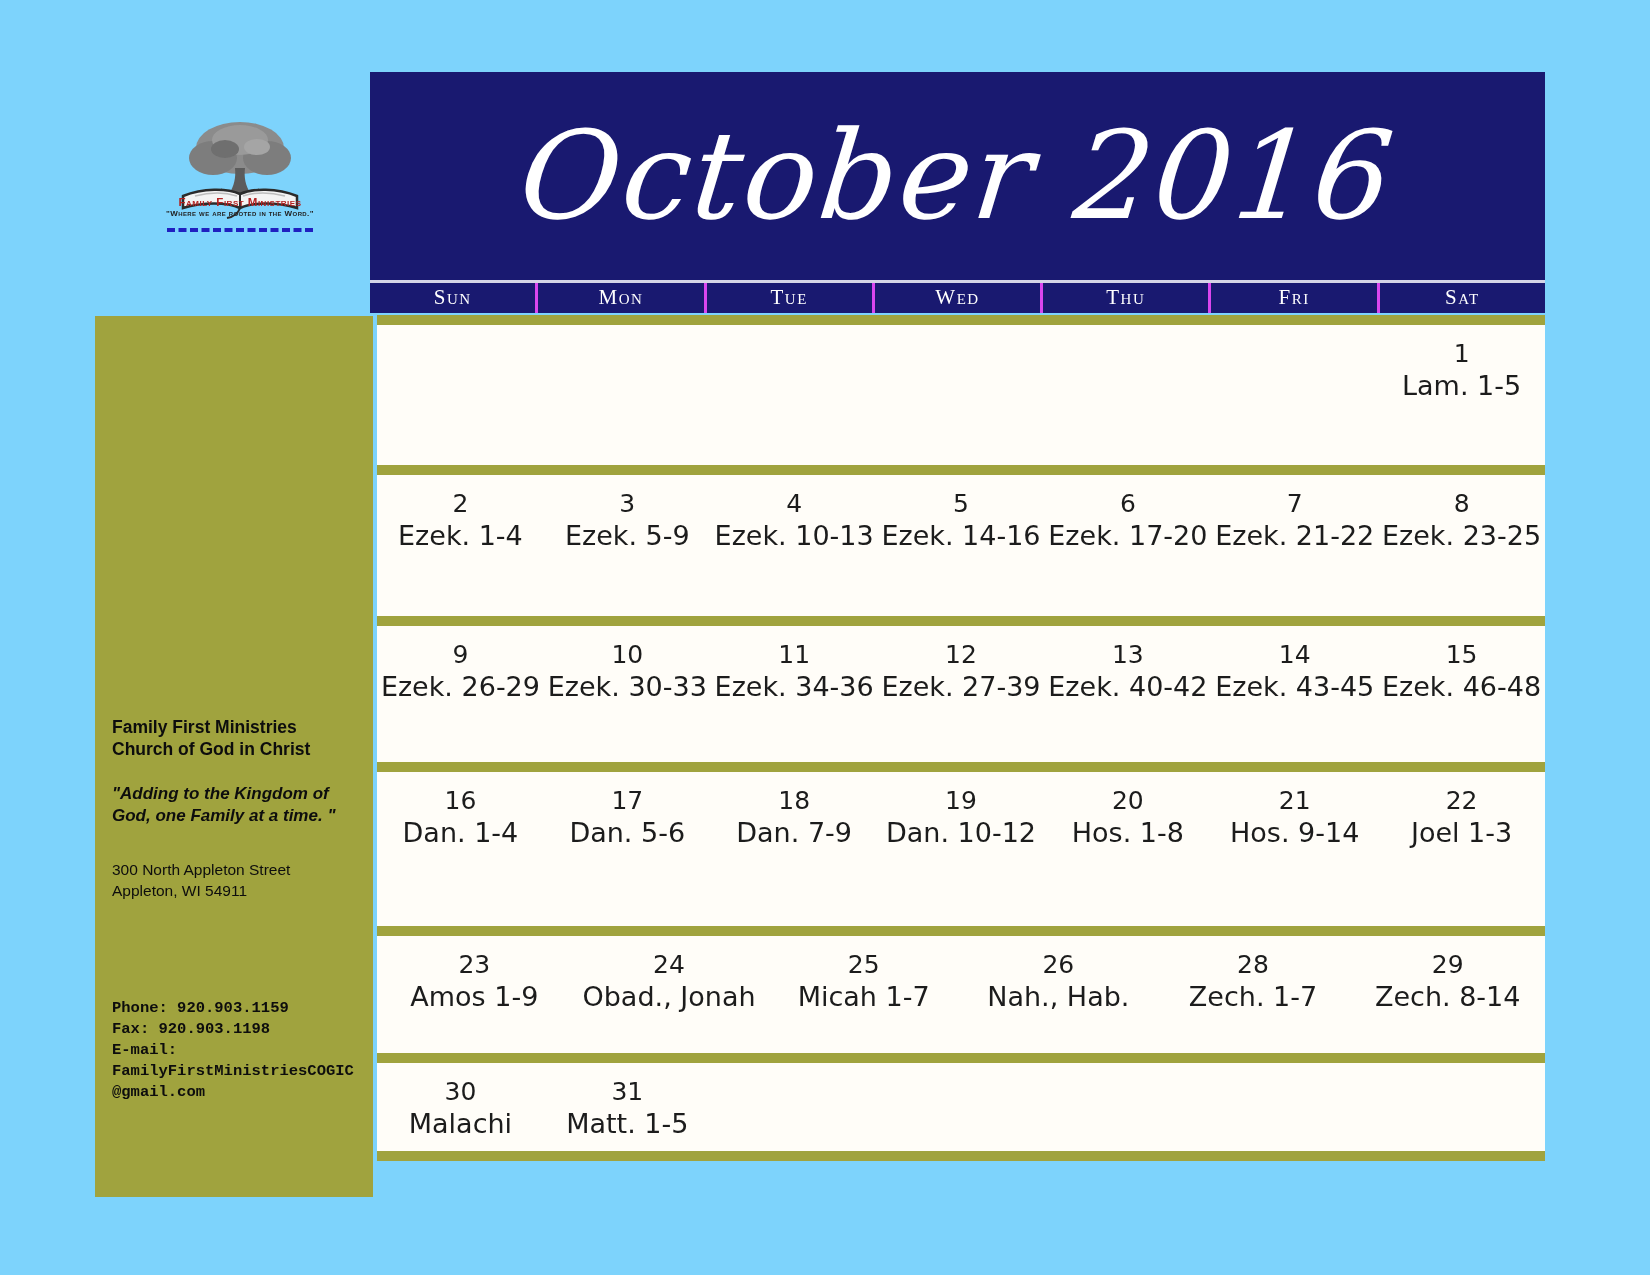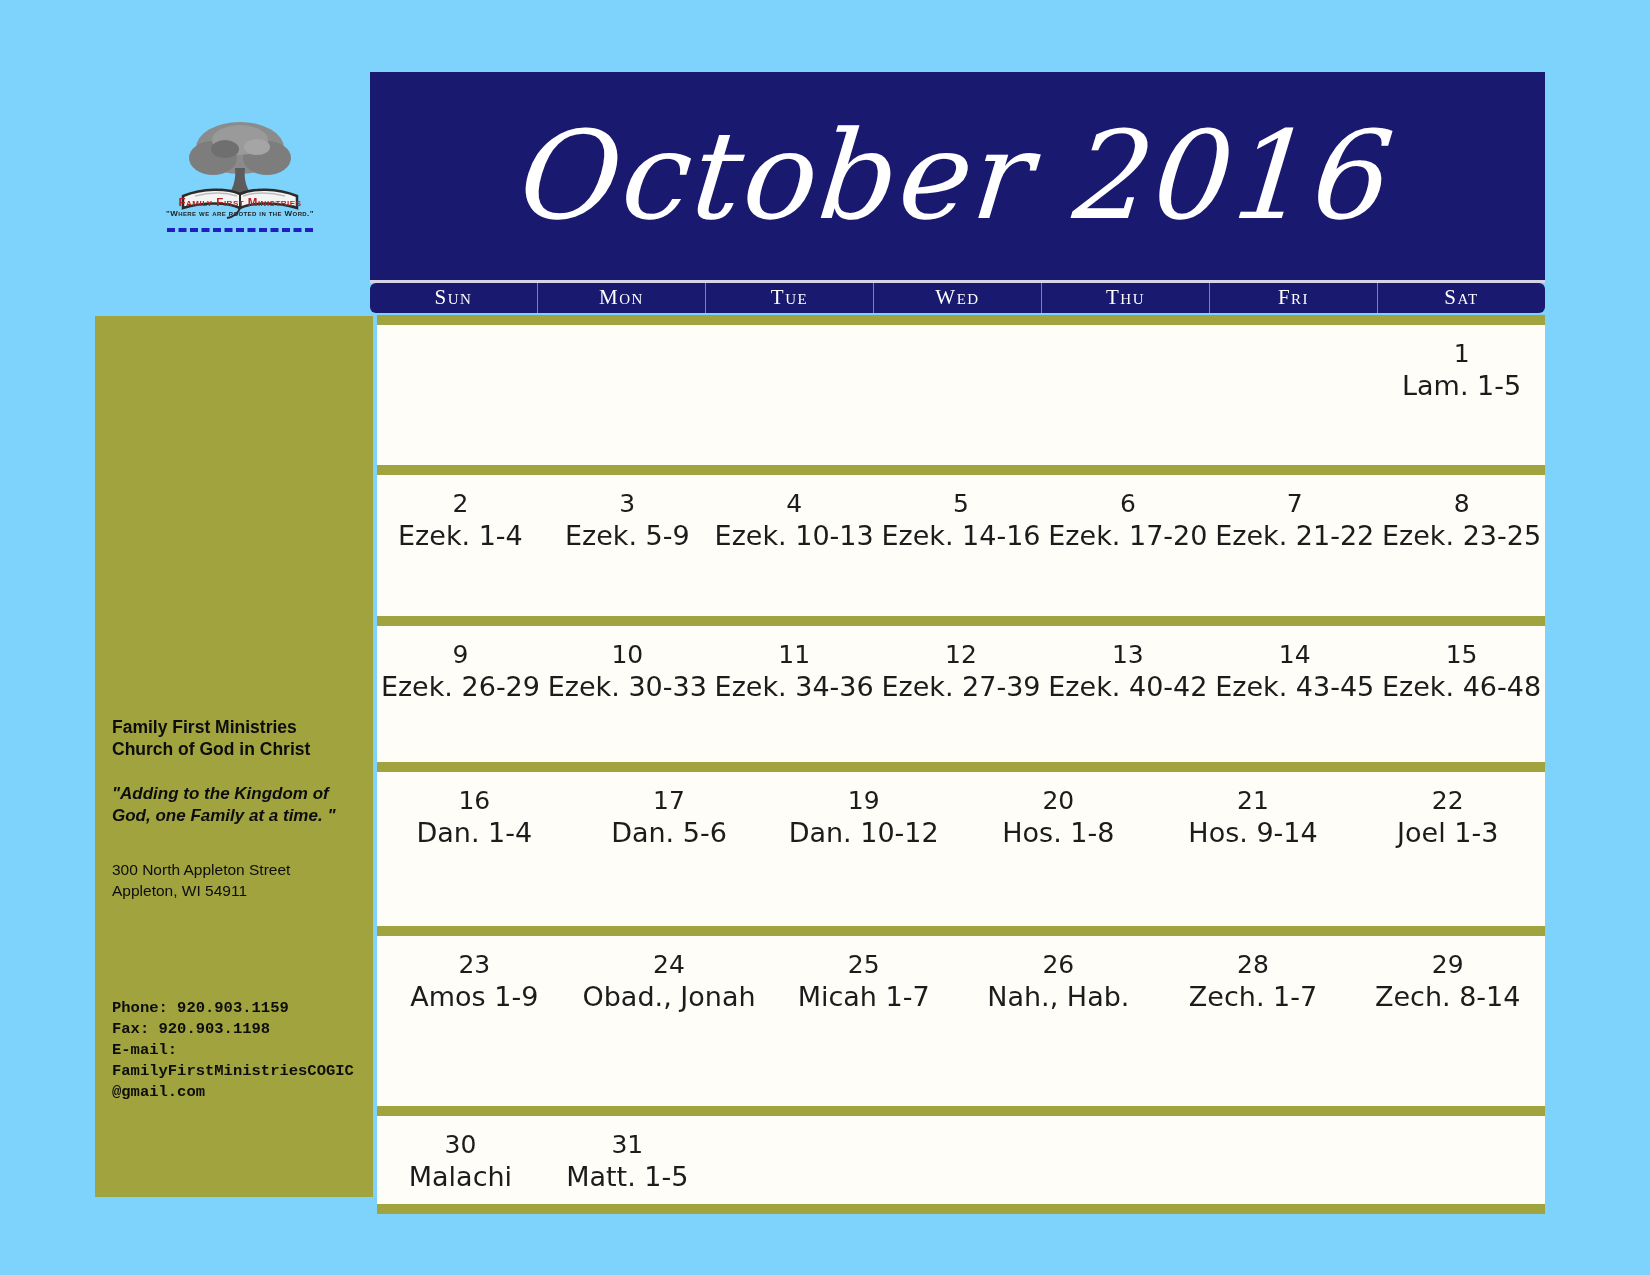--- a/index.html
+++ b/index.html
@@ -30,26 +30,26 @@
   #banner .title {
     font-family:"DejaVu Serif", serif; font-style:italic; font-weight:normal;
     font-size:122px; line-height:208px; text-align:center;
     transform:skewX(-6deg); letter-spacing:2px;
   }
   #band-line {
     position:absolute; left:370px; top:280px; width:1175px; height:3px; background:#d4d4e6;
   }
   #dayband {
     position:absolute; left:370px; top:283px; width:1175px; height:30px;
-    background:#191970; display:flex;border-radius:6px;
+    background:#191970; display:flex;
   }
   .day-header {
     flex:1; color:#ffffff; text-align:center; line-height:29px;
     font-family:"Liberation Serif", serif; font-variant:small-caps;
-    font-size:21px; letter-spacing:1.5px; border-left:1px solid #d946ef;
+    font-size:21px; letter-spacing:1.5px; border-left:3px solid #d946ef;
   }
   .day-header:first-child { border-left:none; }
 
   
   #sidebar {
     position:absolute; left:95px; top:316px; width:278px; height:881px;
     background:#a0a33e; color:#0d0d0d;
   }
   #sidebar .blk { position:absolute; left:17px; right:14px; }
   .org       { top:400px; font-size:17.5px; font-weight:bold; line-height:22px; }
@@ -58,21 +58,21 @@
   .contact   { top:682px; font-size:15.5px; font-weight:bold; line-height:21px;font-family:Liberation Mono, monospace; }
   .contact .email { word-break:break-all; }
 
   
   #calendar { position:absolute; left:377px; top:315px; width:1168px; }
   .week-row { display:flex; border-top:10px solid #a0a33e; background:#fffdf8; }
   .week-row:nth-child(1){ height:150px; }
   .week-row:nth-child(2){ height:151px; }
   .week-row:nth-child(3){ height:146px; }
   .week-row:nth-child(4){ height:164px; }
-  .week-row:nth-child(5){ height:180px; }
+  .week-row:nth-child(5){ height:127px; }
   .week-row:nth-child(6){ height:98px; }
   .day-cell {
     flex:1; text-align:center; padding-top:14px; overflow:hidden;
     font-family:"DejaVu Sans", sans-serif; color:#1c1c1c;
   }
   .date-num { font-size:25px; line-height:30px; }
   .reading  { font-size:27px; line-height:33px; }
   #calendar-bottom-bar { height:10px; background:#a0a33e; }
 </style>
 </head>
@@ -213,20 +213,24 @@
       <div class="week-row">
         <div class="day-cell">
           <div class="date-num">16</div>
           <div class="reading">Dan. 1-4</div>
         </div>
         <div class="day-cell">
           <div class="date-num">17</div>
           <div class="reading">Dan. 5-6</div>
         </div>
         <div class="day-cell">
+          <div class="date-num">18</div>
+          <div class="reading">Dan. 7-9</div>
+        </div>
+        <div class="day-cell">
           <div class="date-num">19</div>
           <div class="reading">Dan. 10-12</div>
         </div>
         <div class="day-cell">
           <div class="date-num">20</div>
           <div class="reading">Hos. 1-8</div>
         </div>
         <div class="day-cell">
           <div class="date-num">21</div>
           <div class="reading">Hos. 9-14</div>

